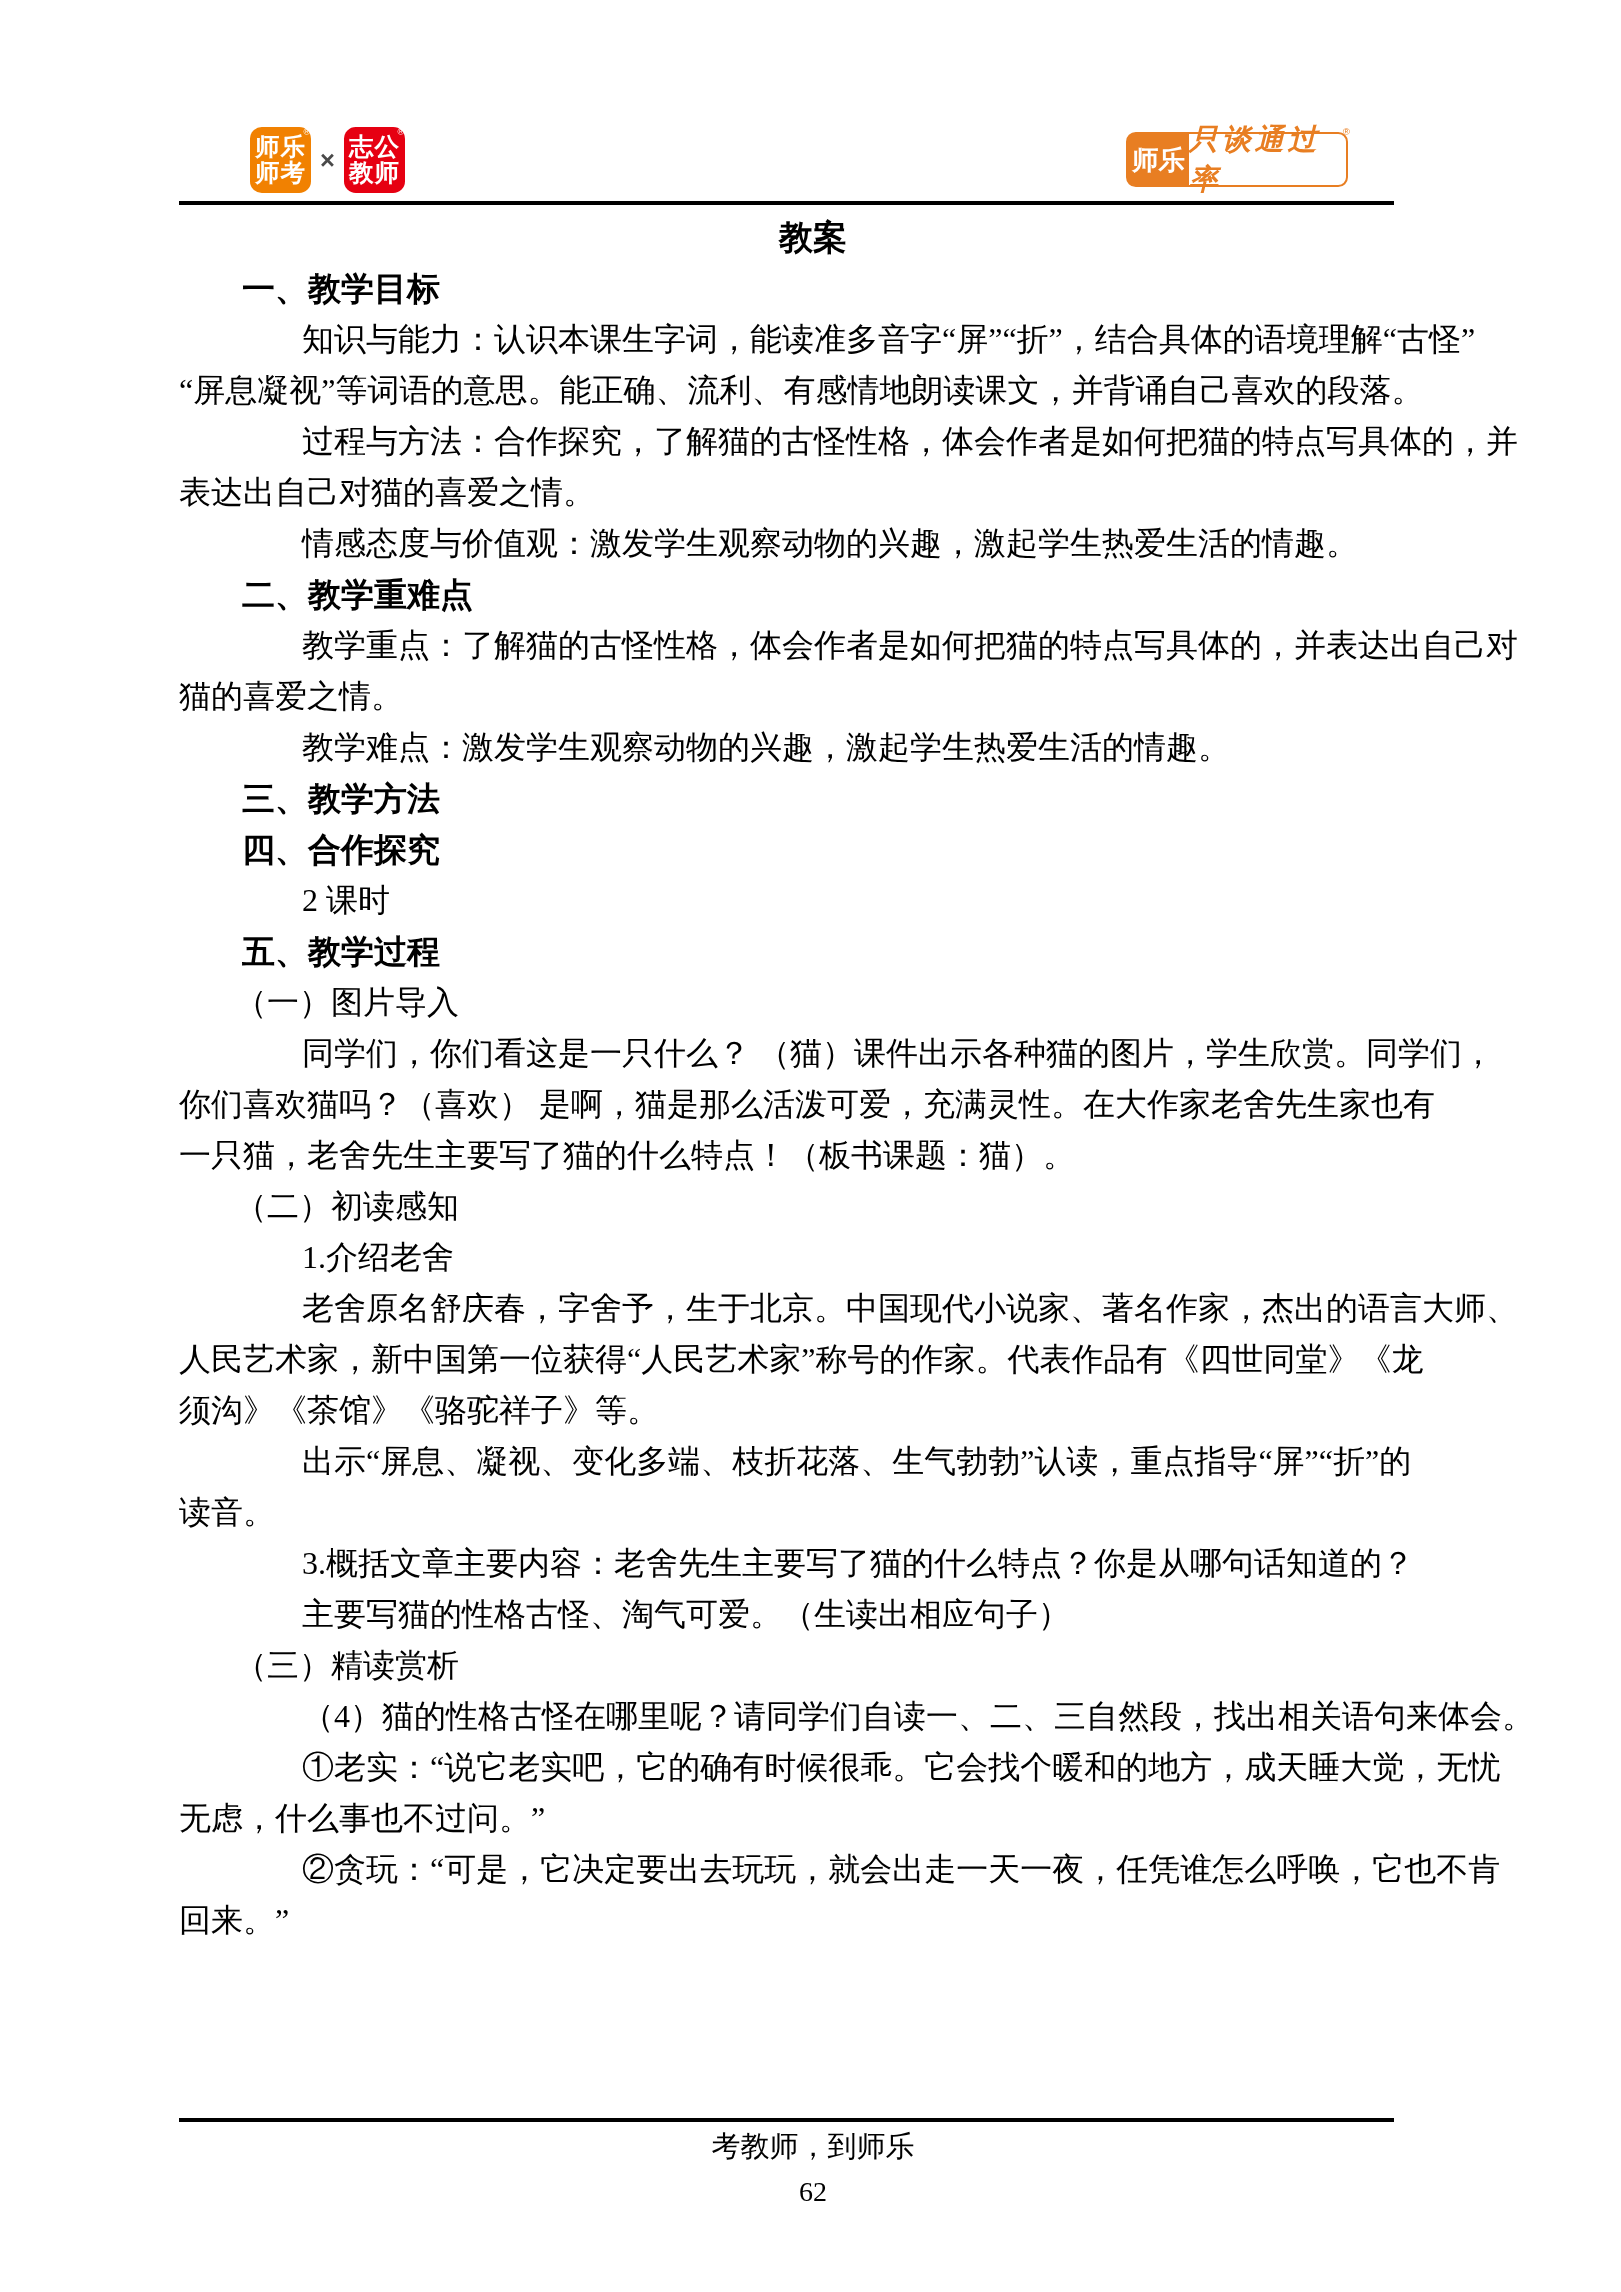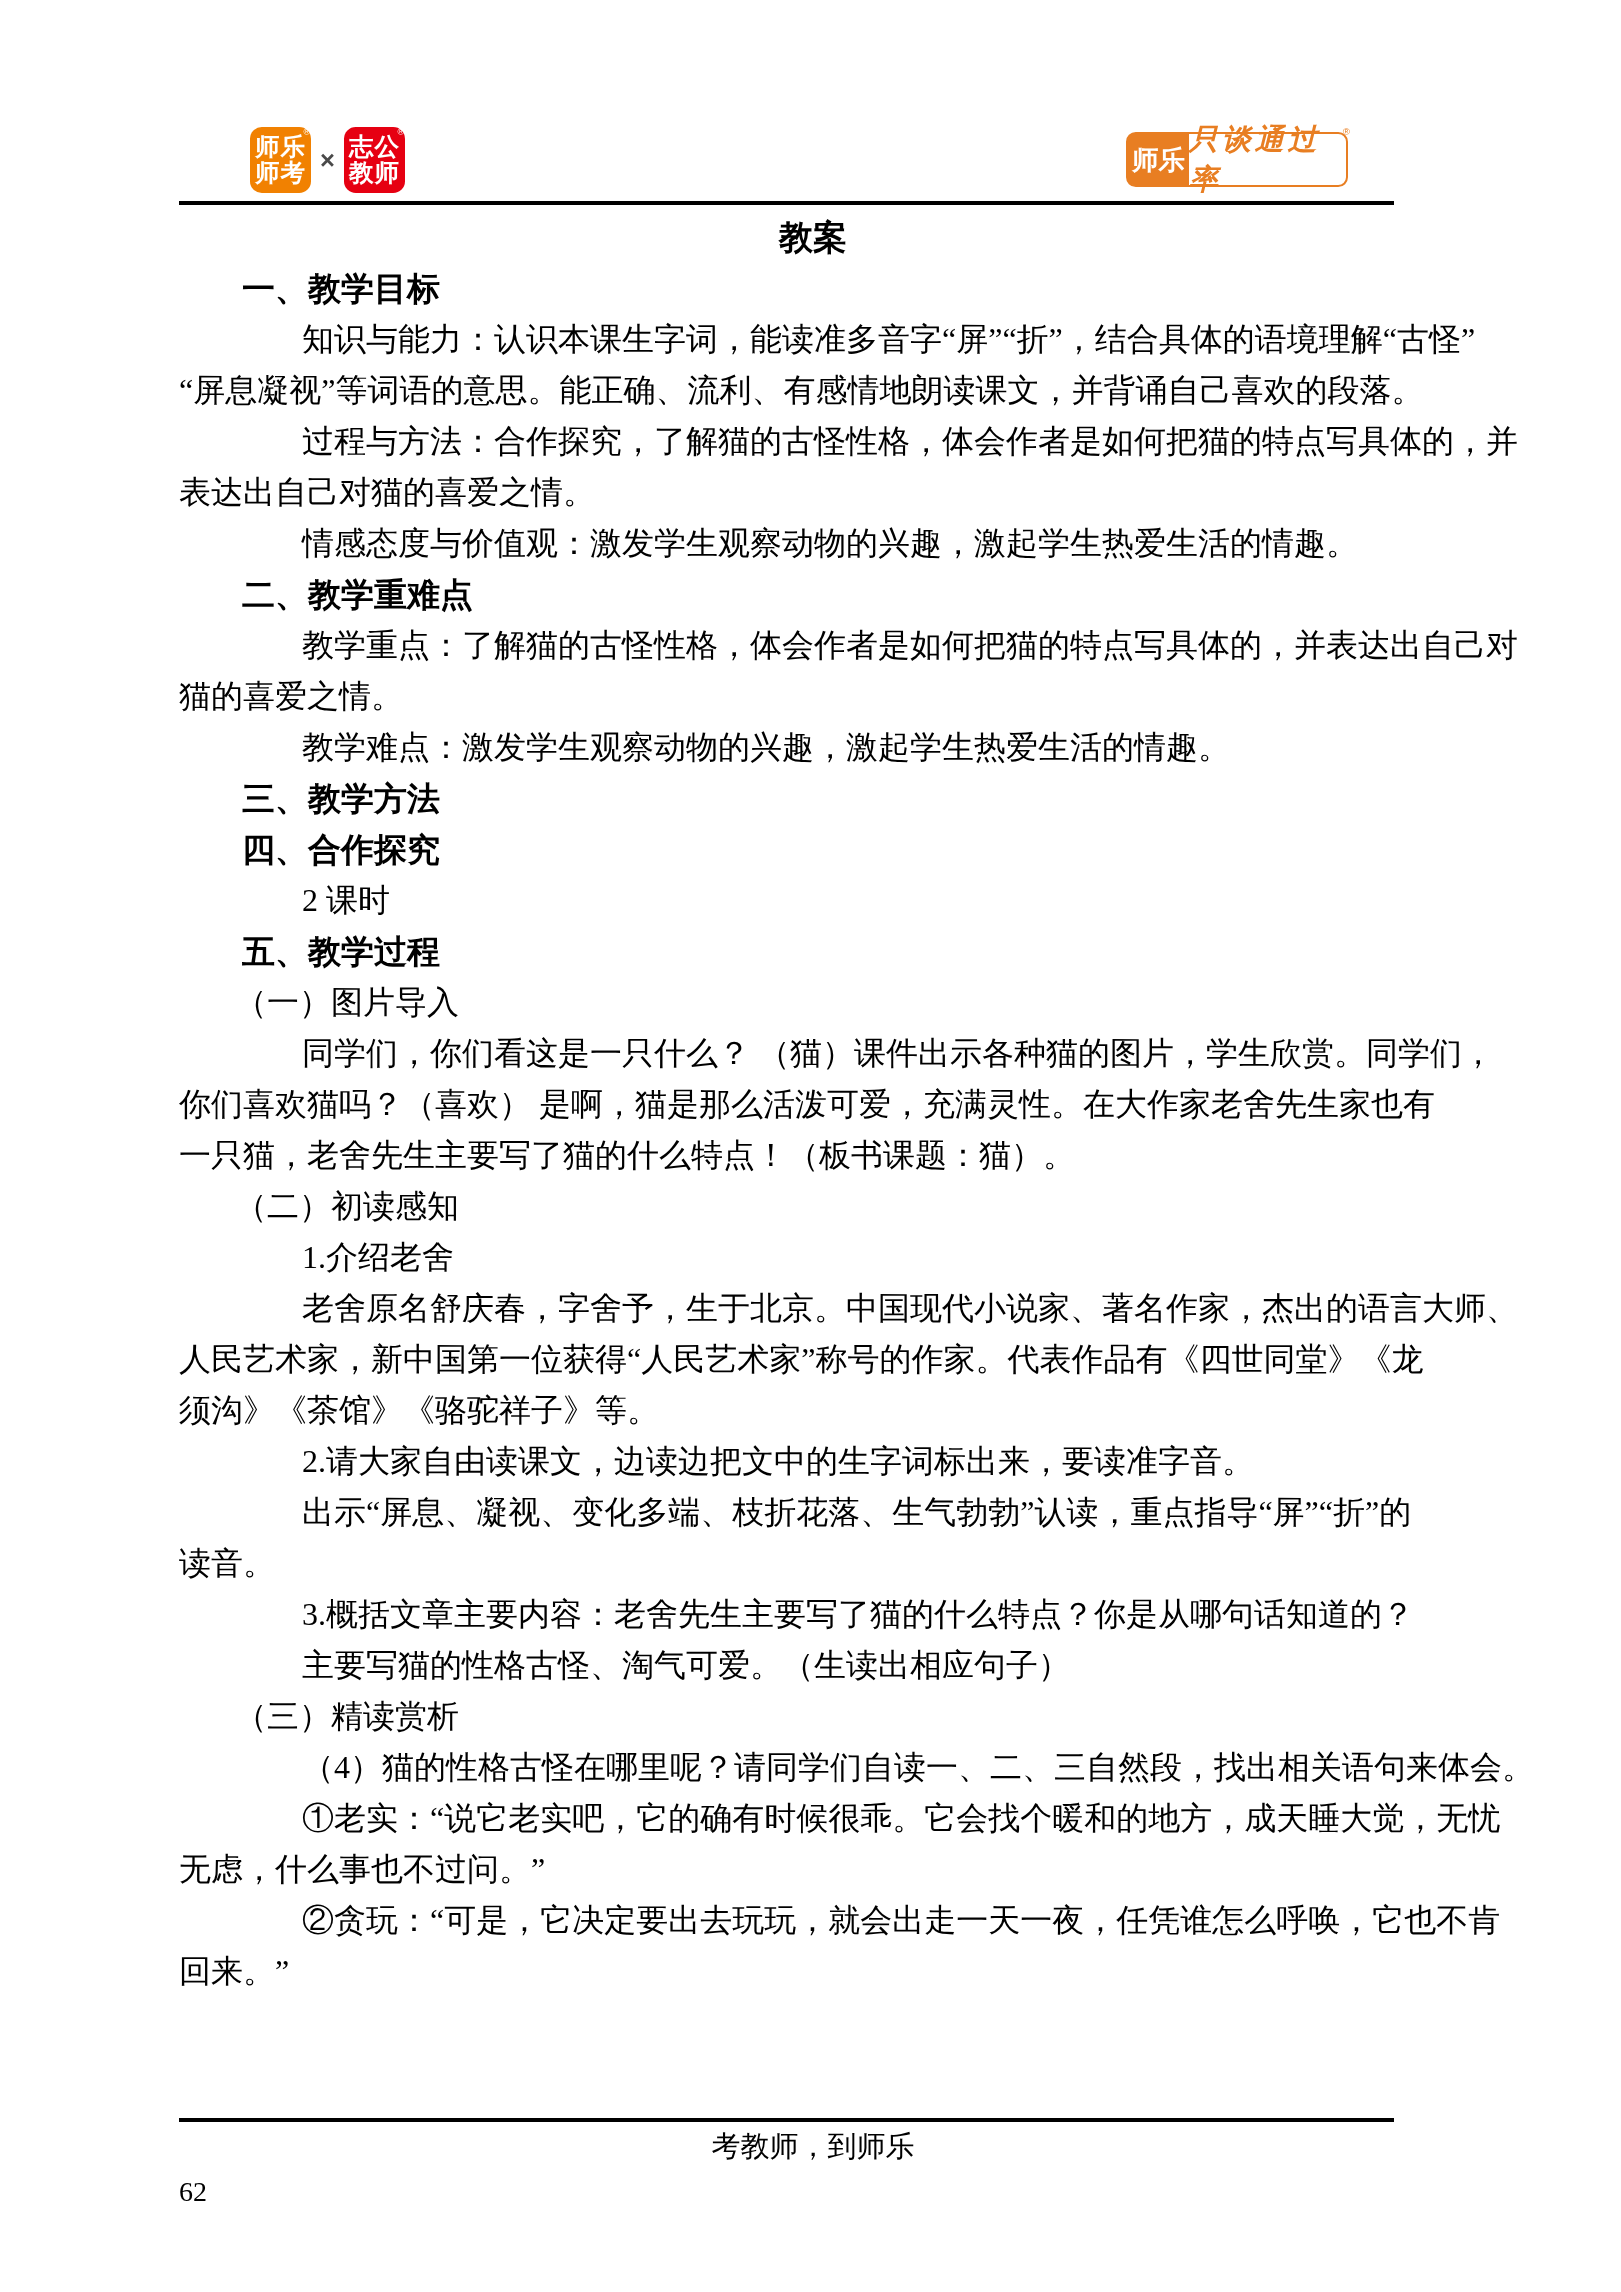--- a/index.html
+++ b/index.html
@@ -69,21 +69,21 @@
   .line.p1{padding-left:123px;}
   .line.p0{padding-left:0;}
   
   .footer-slogan{
     position:absolute;left:179px;top:2123px;width:1268px;height:47px;
     line-height:47px;text-align:center;font-size:29px;
     font-family:"Liberation Serif","DejaVu Serif",serif;
   }
   .page-number{
     position:absolute;left:179px;top:2170px;width:1268px;height:43px;
-    line-height:43px;text-align:left;font-size:28px;
+    line-height:43px;text-align:center;font-size:28px;
     font-family:"Liberation Serif","DejaVu Serif",serif;
   }
 </style>
 </head>
 <body>
 
 <div class="page">
 
   <div class="logo-group">
     <div class="badge badge-orange">
@@ -126,21 +126,20 @@
         <div class="line h">五、教学过程</div>
         <div class="line sec">（一）图片导入</div>
         <div class="line p1">同学们，你们看这是一只什么？ （猫）课件出示各种猫的图片，学生欣赏。同学们，</div>
         <div class="line p0">你们喜欢猫吗？（喜欢） 是啊，猫是那么活泼可爱，充满灵性。在大作家老舍先生家也有</div>
         <div class="line p0">一只猫，老舍先生主要写了猫的什么特点！（板书课题：猫）。</div>
         <div class="line sec">（二）初读感知</div>
         <div class="line p1">1.介绍老舍</div>
         <div class="line p1">老舍原名舒庆春，字舍予，生于北京。中国现代小说家、著名作家，杰出的语言大师、</div>
         <div class="line p0">人民艺术家，新中国第一位获得“人民艺术家”称号的作家。代表作品有《四世同堂》《龙</div>
         <div class="line p0">须沟》《茶馆》《骆驼祥子》等。</div>
-        <div class="line p1">2.请大家自由读课文，边读边把文中的生字词标出来，要读准字音。</div>
         <div class="line p1">出示“屏息、凝视、变化多端、枝折花落、生气勃勃”认读，重点指导“屏”“折”的</div>
         <div class="line p0">读音。</div>
         <div class="line p1">3.概括文章主要内容：老舍先生主要写了猫的什么特点？你是从哪句话知道的？</div>
         <div class="line p1">主要写猫的性格古怪、淘气可爱。（生读出相应句子）</div>
         <div class="line sec">（三）精读赏析</div>
         <div class="line p1">（4）猫的性格古怪在哪里呢？请同学们自读一、二、三自然段，找出相关语句来体会。</div>
         <div class="line p1">①老实：“说它老实吧，它的确有时候很乖。它会找个暖和的地方，成天睡大觉，无忧</div>
         <div class="line p0">无虑，什么事也不过问。”</div>
         <div class="line p1">②贪玩：“可是，它决定要出去玩玩，就会出走一天一夜，任凭谁怎么呼唤，它也不肯</div>
         <div class="line p0">回来。”</div>

